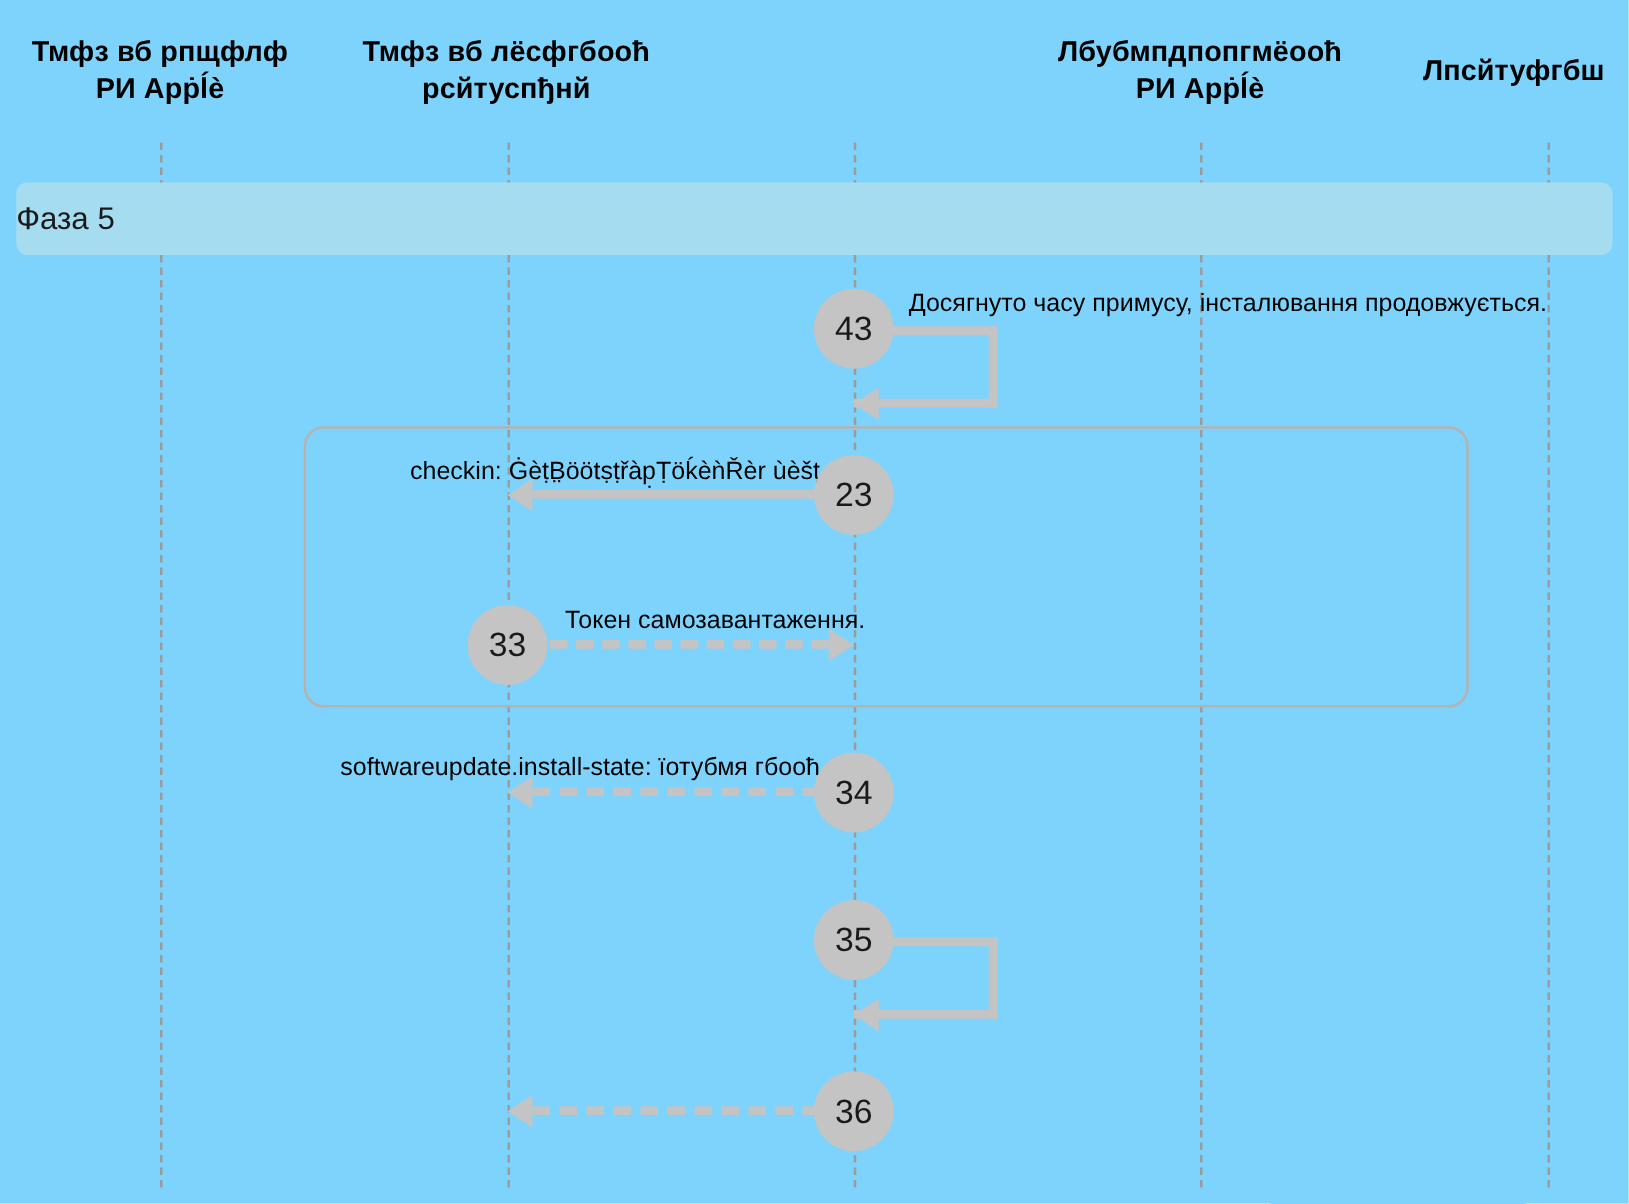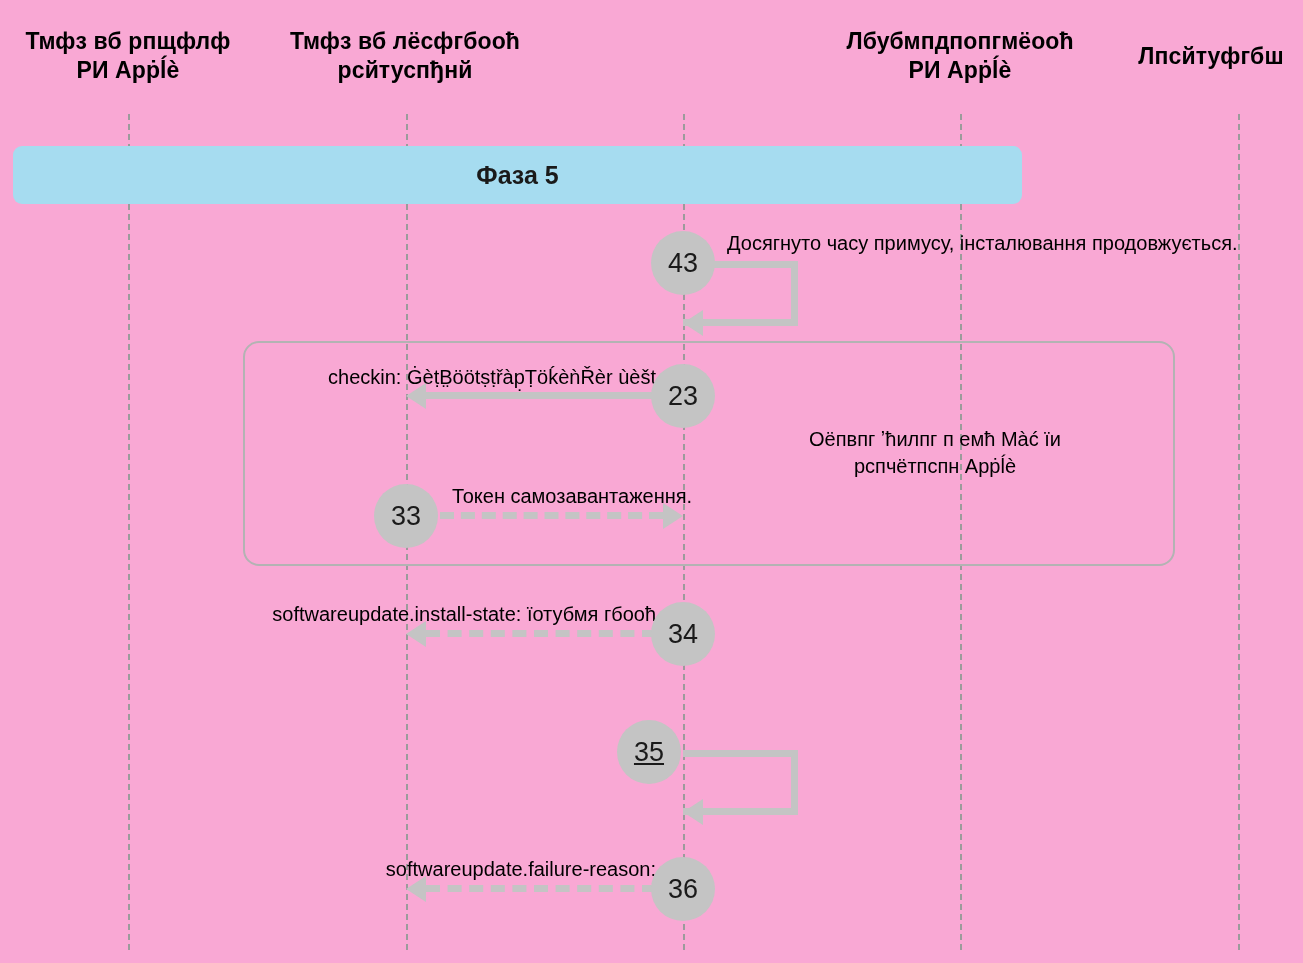--- a/index.html
+++ b/index.html
@@ -9,21 +9,21 @@
   }
   body {
     font-family: "Liberation Sans", "DejaVu Sans", sans-serif;
     color: #000000;
   }
   #canvas {
     position: relative;
     width: 1303px;
     height: 963px;
     overflow: hidden;
-    background: #f9a8d4;
+    background: #7dd3fc;
   }
 
   
   .participant {
     position: absolute;
     text-align: center;
     font-size: 23px;
     font-weight: 700;
     line-height: 1.26;
     letter-spacing: 0.1px;
@@ -38,28 +38,26 @@
     border-left: 2px dashed #9b9b9b;
     top: 114px;
     height: 836px;
   }
 
   
   .phase-banner {
     position: absolute;
     left: 13px;
     top: 146px;
-    width: 1009px;
+    width: 1277px;
     height: 58px;
     background: #a6dcf0;
     border-radius: 9px;
     display: flex;
     align-items: center;
-    justify-content: center;
-    font-weight: bold;
   }
   .phase-banner span {
     font-size: 25px;
     color: #1a1a1a;
   }
 
   
   .fragment-box {
     position: absolute;
     left: 243px;
@@ -155,40 +153,37 @@
   <div class="phase-banner">
     <span>Фаза 5</span>
   </div>
 
   <div class="self-loop" style="left:683px; top:261px; width:115px; height:65px;"></div>
   <div class="arrow-head left" style="left:683px; top:310px;"></div>
   <div class="msg-label right" style="left:727px; top:231px;text-align:right;">Досягнуто часу примусу, інсталювання продовжується.</div>
   <div class="step-circle" style="left:651px; top:231px;">43</div>
 
   <div class="fragment-box"></div>
-  <div class="fragment-note" style="left:790px; top:426px; width:290px;">Оёпвпг ʼћилпг п емћ Мàć їи
-рспчётпспн Apṗĺè</div>
 
   <div class="arrow-line" style="left:426px; top:392px; width:230px;"></div>
   <div class="arrow-head left" style="left:406px; top:383px;"></div>
   <div class="msg-label left" style="left:166px; top:365px; width:490px;">checkin: ĠèṭB̤öötṣṭřàp̣ṬöḱèǹŘèr ùèšṭ</div>
   <div class="step-circle" style="left:651px; top:364px;">23</div>
 
   <div class="arrow-line dashed" style="left:440px; top:512px; width:223px;"></div>
   <div class="arrow-head right" style="left:663px; top:503px;"></div>
   <div class="msg-label right" style="left:452px; top:484px;">Токен самозавантаження.</div>
   <div class="step-circle" style="left:374px; top:484px;">33</div>
 
   <div class="arrow-line dashed" style="left:426px; top:630px; width:230px;"></div>
   <div class="arrow-head left" style="left:406px; top:621px;"></div>
   <div class="msg-label left" style="left:116px; top:602px; width:540px;">softwareupdate.install-state: їотубмя гбооћ</div>
   <div class="step-circle" style="left:651px; top:602px;">34</div>
 
   <div class="self-loop" style="left:683px; top:750px; width:115px; height:65px;"></div>
   <div class="arrow-head left" style="left:683px; top:799px;"></div>
-  <div class="step-circle" style="left:617px; top:720px;text-decoration:underline;">35</div>
+  <div class="step-circle" style="left:651px; top:720px;">35</div>
 
   <div class="arrow-line dashed" style="left:426px; top:885px; width:230px;"></div>
   <div class="arrow-head left" style="left:406px; top:876px;"></div>
-  <div class="msg-label left" style="left:216px; top:857px; width:440px;">softwareupdate.failure-reason:</div>
   <div class="step-circle" style="left:651px; top:857px;">36</div>
 
 </div>
 
 </body></html>

